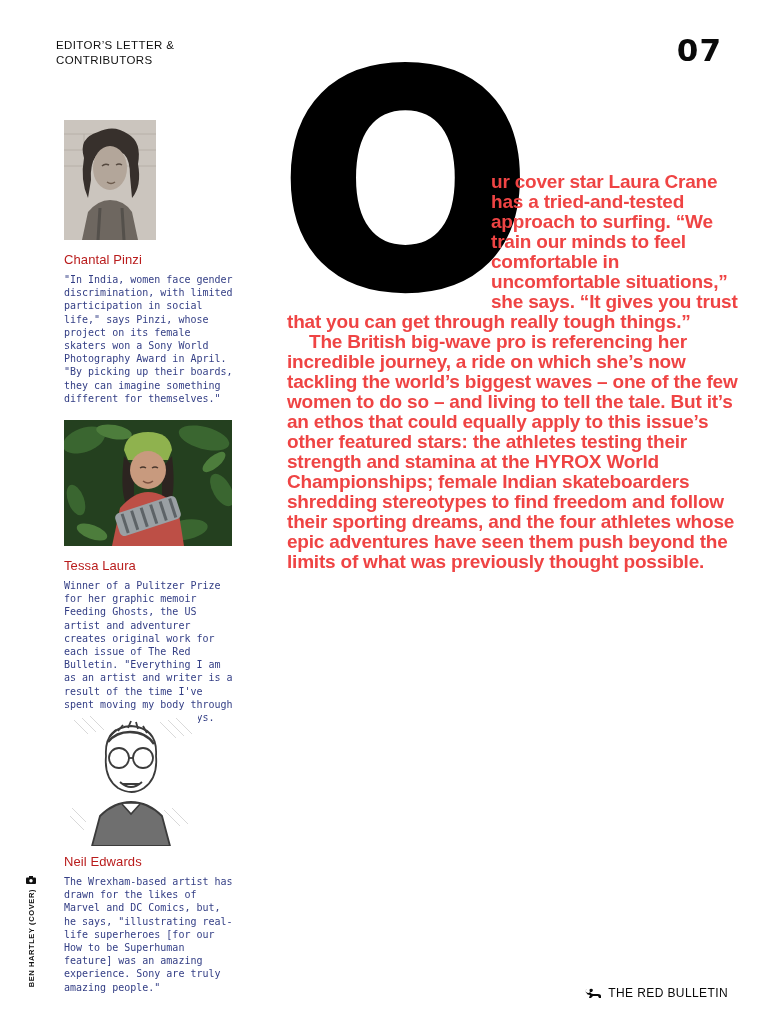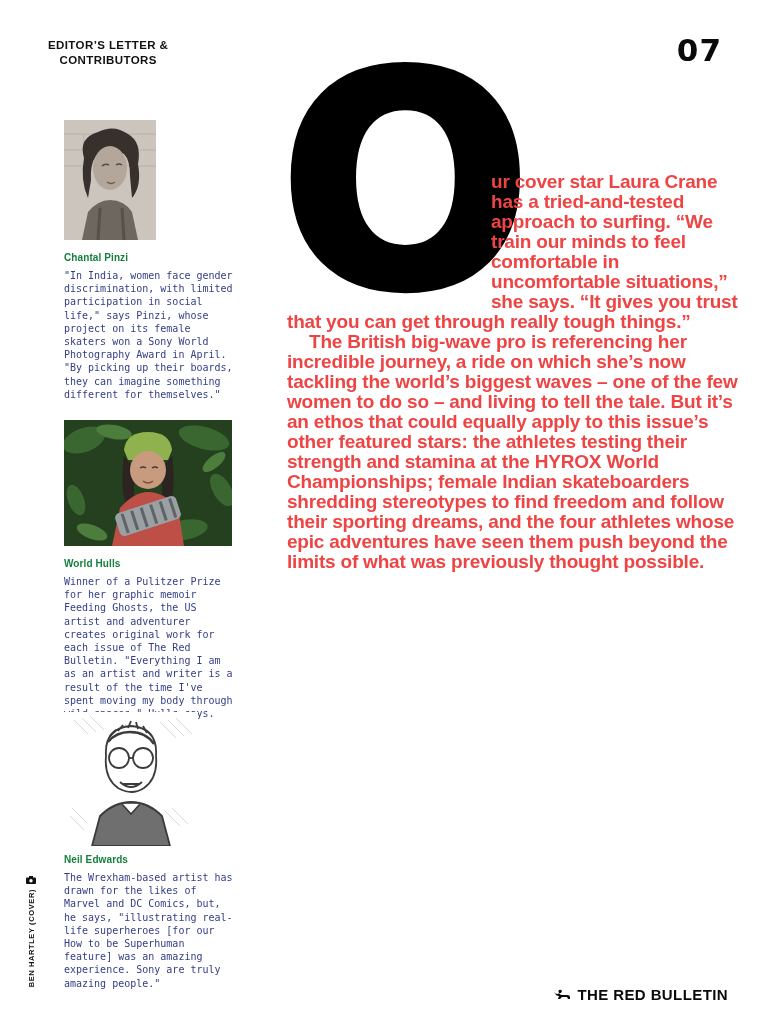--- a/index.html
+++ b/index.html
@@ -9,41 +9,40 @@
     width:768px; height:1025px;
     margin:0 auto;
     background:#ffffff;
     overflow:hidden;
     font-family:"Liberation Sans", sans-serif;
     color:#0d0d0d;
   }
 
   
   .kicker {
-    position:absolute; left:48px; top:38px;
-    font-size:11.5px; font-weight:bold;
+    position:absolute; left:56px; top:38px;
+    font-size:11.5px; font-weight:normal;
     letter-spacing:0.4px; line-height:1.3;
     color:#111;
-    text-align:center;
   }
   .pagenum {
     position:absolute; right:46px; top:32px;
     font-size:31px; font-weight:bold;
     letter-spacing:1px; color:#0a0a0a;
     font-family:"DejaVu Sans", sans-serif;
     text-align:center;
   }
 
   
   .contrib { position:absolute; left:64px; width:170px; }
   .contrib .photo { display:block; }
   .contrib h3 {
     margin-top:12px;
-    font-size:10px; font-weight:bold;
-    color:#15803d; letter-spacing:0.1px;
+    font-size:13px; font-weight:normal;
+    color:#b91c1c; letter-spacing:0.1px;
   }
   .contrib p {
     margin-top:6px;
     font-family:"DejaVu Sans Mono", monospace;
     font-size:10px; line-height:1.32;
     color:#333e85;
   }
   #contrib-1 { top:120px; }
   #contrib-2 { top:420px; }
   #contrib-3 { top:712px; }
@@ -83,21 +82,21 @@
     float:left; width:204px; height:122px;
   }
   .letter p.indent { text-indent:22px; }
 
   
   .footer-brand {
     position:absolute; right:40px; top:986px;
     display:flex; align-items:center; gap:6px;
   }
   .footer-brand .brand-text {
-    font-size:15px; font-weight:bold;
+    font-size:12px; font-weight:normal;
     letter-spacing:0.4px; color:#0a0a0a;
   }
 </style>
 </head>
 <body>
 
 <div class="page">
 
   <div class="kicker">
     <div>EDITOR’S LETTER &amp;</div>
@@ -152,21 +151,21 @@
         <g stroke="#5d6367" stroke-width="3">
           <line x1="60" y1="86" x2="60" y2="106"></line>
             <line x1="70" y1="86" x2="70" y2="106"></line>
           <line x1="80" y1="86" x2="80" y2="106"></line>
             <line x1="90" y1="86" x2="90" y2="106"></line>
           <line x1="100" y1="86" x2="100" y2="106"></line>
             <line x1="110" y1="86" x2="110" y2="106"></line>
         </g>
       </g>
     </svg>
-    <h3>World Hulls</h3>
+    <h3>Tessa Laura</h3>
     <p>Winner of a Pulitzer Prize for her graphic memoir Feeding Ghosts, the US artist and adventurer creates original work for each issue of The Red Bulletin. "Everything I am as an artist and writer is a result of the time I've spent moving my body through wild spaces," Hulls says.</p>
   </div>
 
   <div class="contrib" id="contrib-3">
     <svg class="photo" width="134" height="134" viewBox="0 0 134 134">
       <rect width="134" height="134" fill="#ffffff"></rect>
       <g stroke="#d9d9d9" stroke-width="1">
         <path d="M10 8 l14 14 M18 6 l14 14 M26 4 l14 14 M96 10 l16 16 M104 8 l16 16 M112 6 l16 16 M8 96 l14 14 M6 104 l14 14 M100 98 l16 16 M108 96 l16 16"></path>
       </g>
       <g fill="none" stroke="#3b3b3b" stroke-width="1.8">

